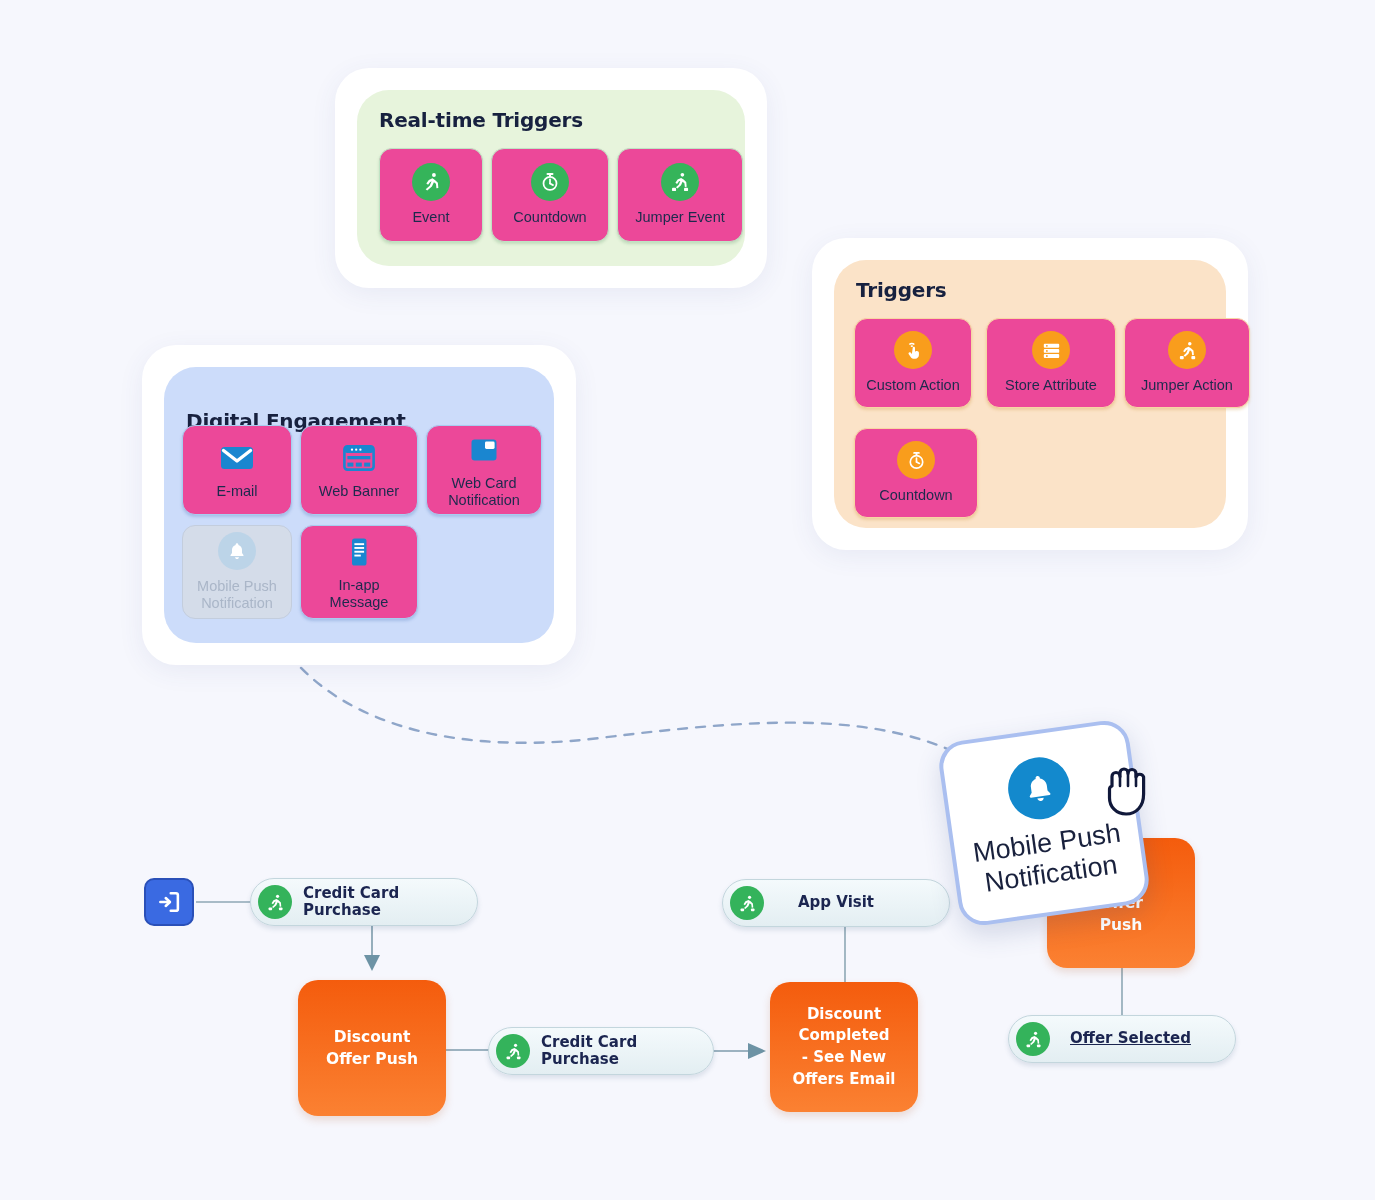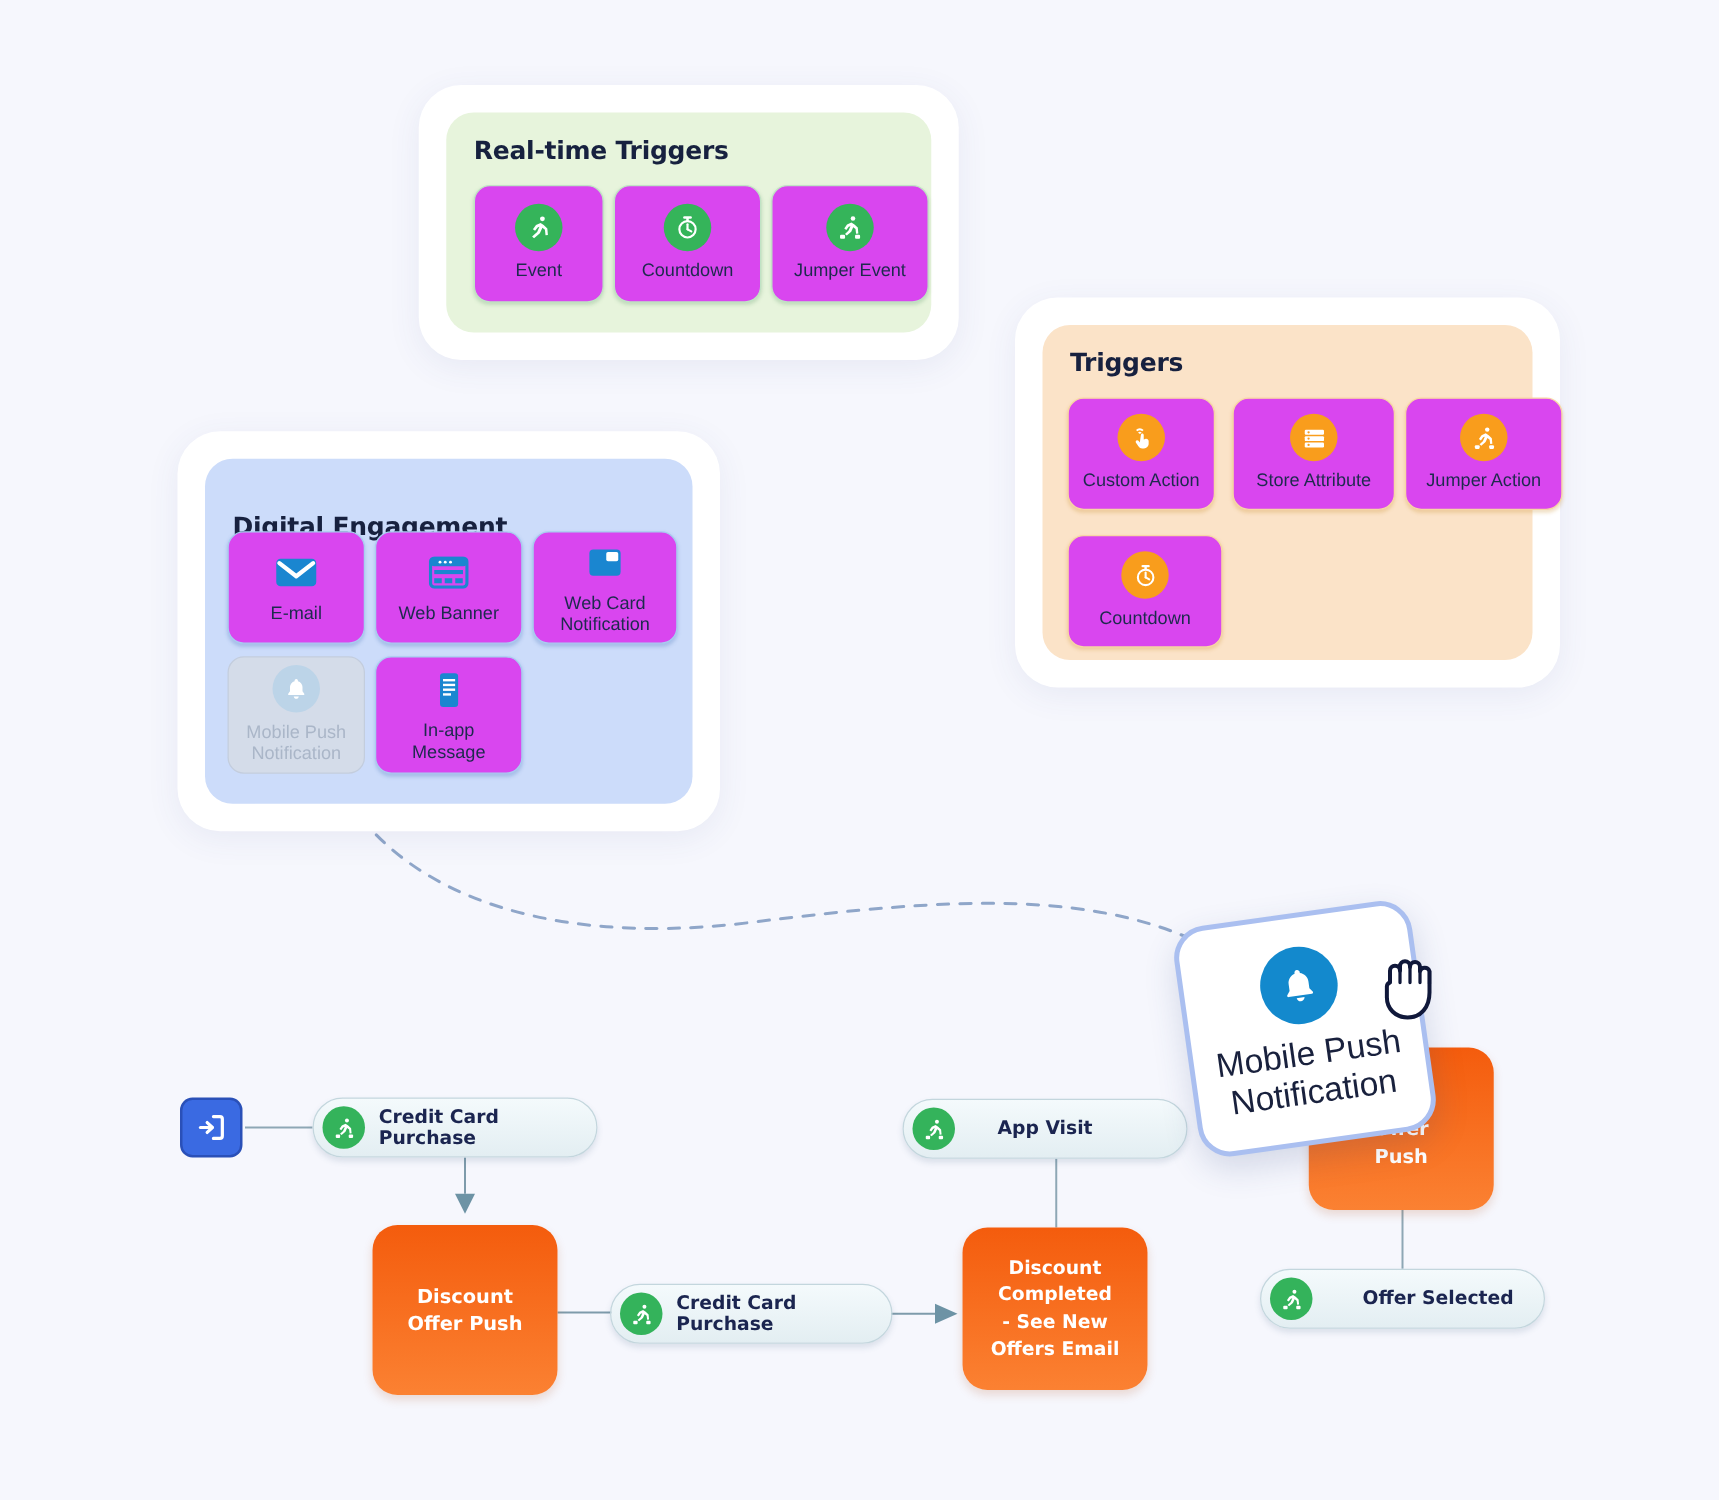--- a/index.html
+++ b/index.html
@@ -13,35 +13,35 @@
 
   
   .panel-shell {
     position: absolute;
     background: #ffffff;
     border-radius: 34px;
     box-shadow: 0 6px 26px rgba(60,80,140,.08);
   }
   .panel-inner {
     position: absolute;
-    border-radius: 22px;
+    border-radius: 32px;
     padding-left: 48px;
   }
   .panel-title {
     position: absolute;
     font-family: "DejaVu Sans", sans-serif;
     font-weight: bold;
     color: #17213f;
     letter-spacing: -.2px;
   }
 
   
   .tile {
     position: absolute;
-    background: #d946ef;
+    background: #ec4899;
     border-radius: 13px;
     display: flex;
     flex-direction: column;
     align-items: center;
     justify-content: center;
     text-align: center;
     color: #1d2a4d;
     font-size: 14.5px;
     line-height: 1.18;
   }
@@ -405,21 +405,21 @@
 
   <div class="flow-pill" style="left:1008px; top:1015px; width:228px; height:48px;">
     <span class="rnr">
       <svg class="glyph" width="19" height="19" viewBox="0 0 24 24" fill="#fff">
         <circle cx="14.6" cy="4.2" r="2"></circle>
         <path d="M13.2 7.6 L9.4 9.3 L7.0 12.9 L8.8 14.1 L10.9 11.3 L12.4 10.8 L10.6 14.9 L7.6 17.6 L9.2 19.0 L13.1 15.6 L14.8 11.8 L16.8 13.4 L17.3 17.4 L19.3 17.2 L18.8 12.0 L15.9 9.3 Z"></path>
         <rect x="3.3" y="18.4" width="4.4" height="3.5" rx="1"></rect>
         <rect x="16.4" y="18.4" width="4.4" height="3.5" rx="1"></rect>
       </svg>
     </span>
-    <span class="ptxt" style="margin-left:40px;">
+    <span class="ptxt" style="margin-left:20px;text-decoration:underline;">
       <span>Offer Selected</span>
     </span>
   </div>
 
   <div id="drag-card" style="left:948px; top:730px; width:192px; height:186px;">
     <span class="bell-wrap">
       <svg class="glyph" width="32" height="32" viewBox="0 0 24 24" fill="#fff">
         <path d="M12 2.6c-.9 0-1.6.7-1.6 1.6v.5C7.8 5.4 6 7.7 6 10.4v4.1l-1.7 2.3c-.4.5 0 1.3.7 1.3h14c.7 0 1.1-.8.7-1.3L18 14.5v-4.1c0-2.7-1.8-5-4.4-5.7v-.5c0-.9-.7-1.6-1.6-1.6z"></path>
         <path d="M9.6 19.4c.2 1.3 1.2 2.2 2.4 2.2s2.2-.9 2.4-2.2z"></path>
       </svg>

